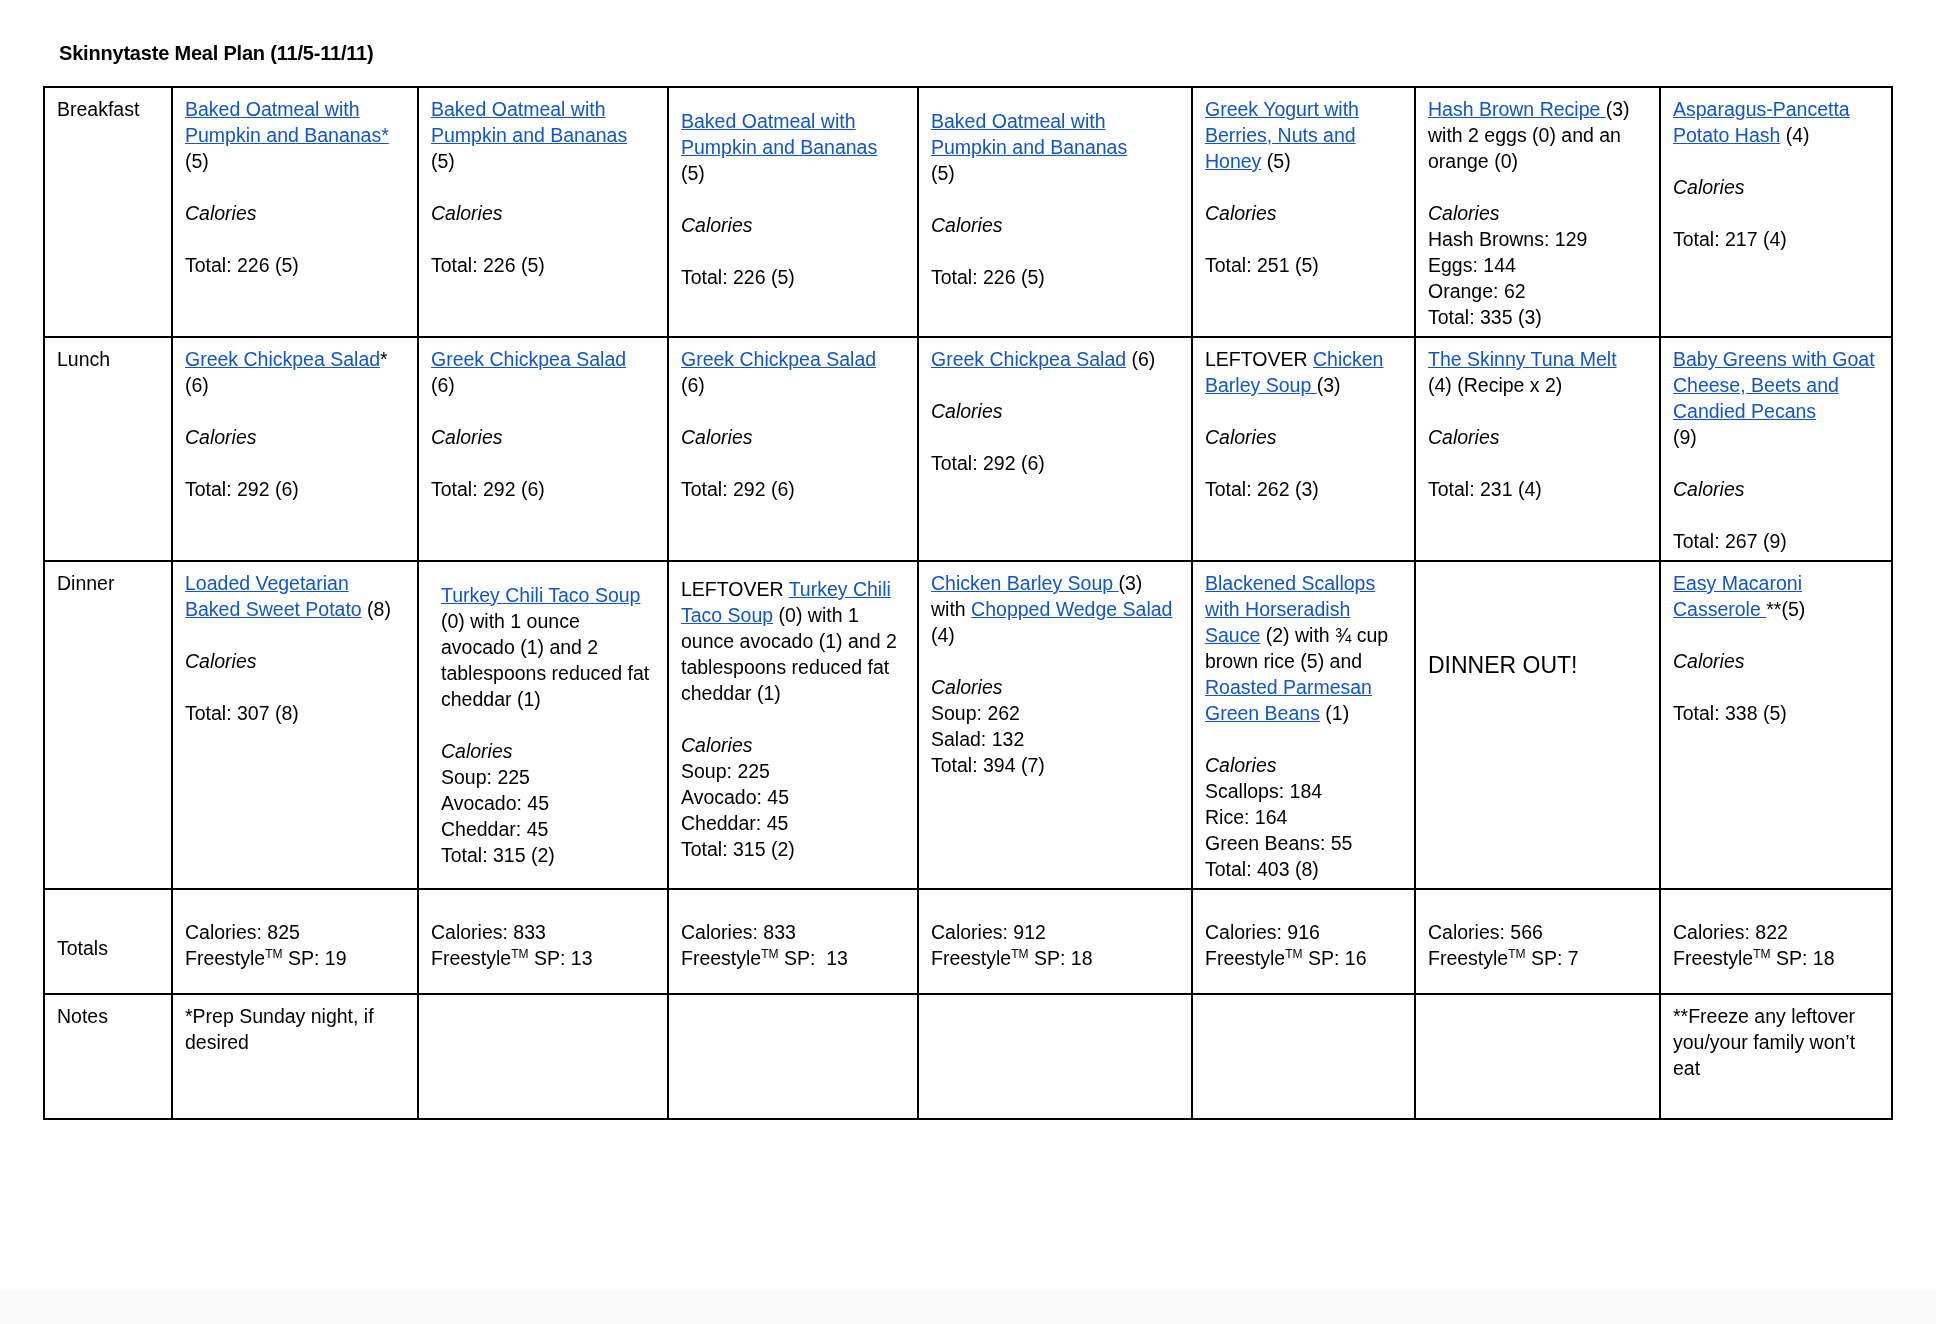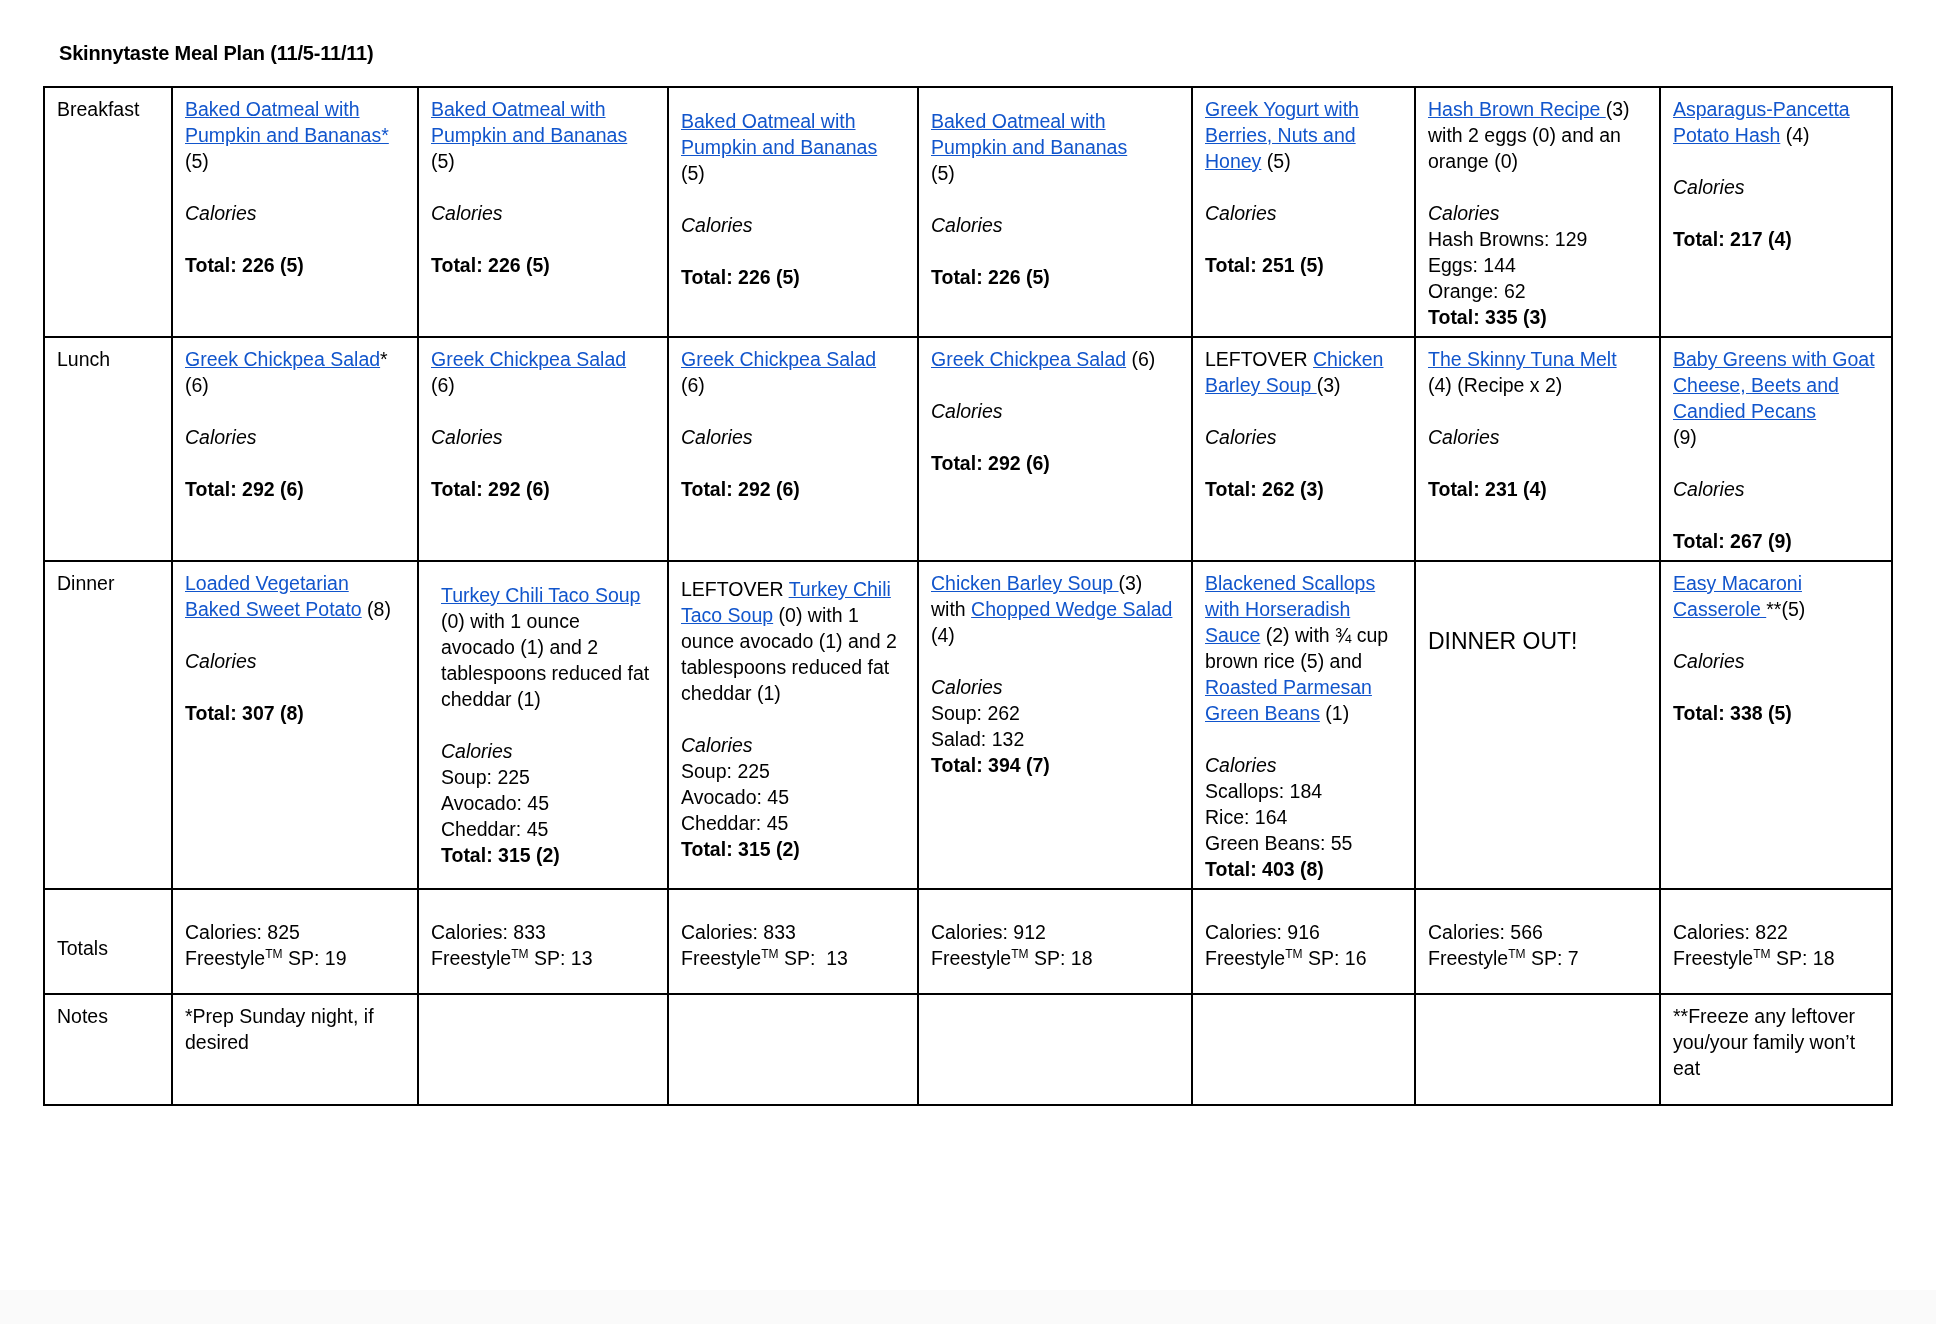--- a/index.html
+++ b/index.html
@@ -22,23 +22,23 @@
   table.plan td, table.plan th {
     border:2.5px solid #000; vertical-align:top;
     padding:8px 12px 6px 12px; font-size:19.5px; line-height:26px;
     font-weight:normal; text-align:left;
   }
   th.day { text-align:center; font-weight:bold; font-size:21px; padding-top:6px; }
   td.rowhead { font-weight:bold; font-size:21px; padding-left:12px; }
   .cell-line { display:block; min-height:26px; }
   a.recipe { color:#1155cc; text-decoration:underline; }
   .cal-label { font-style:italic; }
-  .total { font-weight:bold; }
+  .total { font-weight:normal; }
   .blank { display:block; height:26px; }
-  .big { font-size:23px; line-height:30px; }
+  .big { font-size:23px; line-height:30px;margin-top:24px; }
   .totals-cell { font-weight:bold; vertical-align:middle !important; padding-top:12px !important;margin-left:24px; }
   .tm { font-size:12px; vertical-align:super; line-height:0; }
   .offset { padding-top:20px !important; }
 </style>
 </head>
 <body>
 
 <div class="footer-band"></div>
 
 <div class="title">Skinnytaste Meal Plan (11/5-11/11)</div>
@@ -254,21 +254,21 @@
     <td class="totals-cell">
       <span class="cell-line">Calories: 566</span>
       <span class="cell-line"><span>Freestyle</span><span class="tm">TM</span><span> SP: 7</span></span>
     </td>
     <td class="totals-cell">
       <span class="cell-line">Calories: 822</span>
       <span class="cell-line"><span>Freestyle</span><span class="tm">TM</span><span> SP: 18</span></span>
     </td>
   </tr>
 
-  <tr style="height:111px">
+  <tr style="height:125px">
     <td class="rowhead">Notes</td>
     <td>*Prep Sunday night, if desired</td>
     <td></td>
     <td></td>
     <td></td>
     <td></td>
     <td></td>
     <td>**Freeze any leftover you/your family won’t eat</td>
   </tr>
 </tbody>

